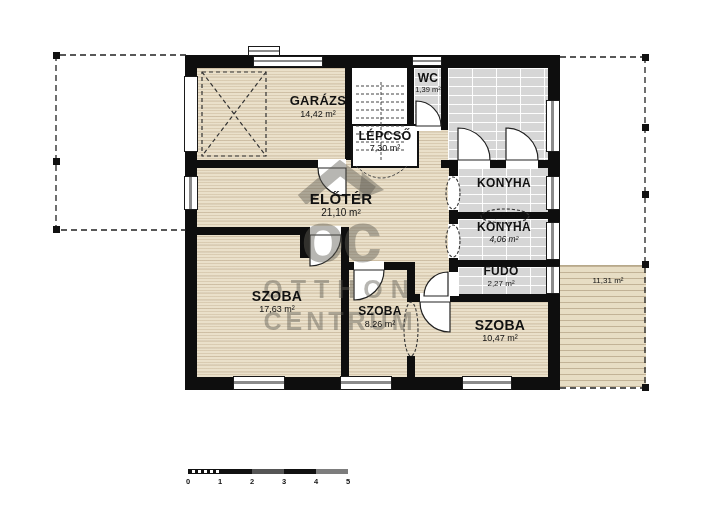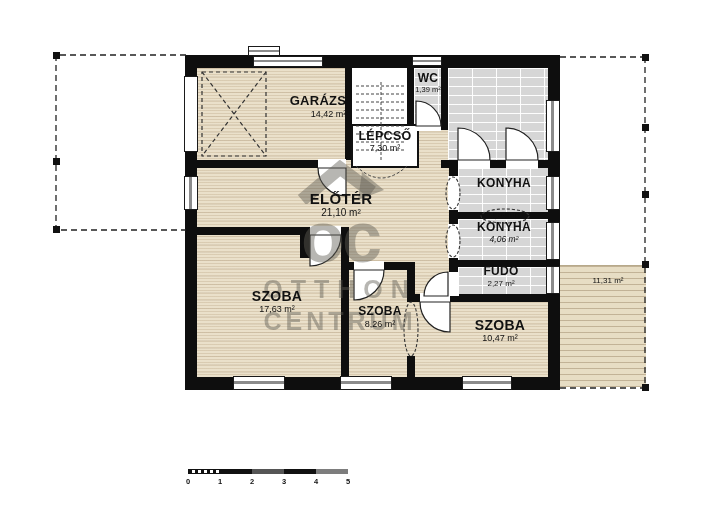--- a/index.html
+++ b/index.html
@@ -174,21 +174,21 @@
   <div class="wm">
     <svg width="96" height="44" viewBox="0 0 96 44">
       <polyline points="10,40 48,8 80,32" fill="none" stroke="rgba(96,93,85,0.45)" stroke-width="13"></polyline>
       <polygon points="70,12 92,30 66,40" fill="rgba(96,93,85,0.45)"></polygon>
     </svg>
     <div class="wm-oc">oc</div>
     <div class="wm-l1">OTTHON</div>
     <div class="wm-l2">CENTRUM</div>
   </div>
 
-  <div class="room-label" style="left:318px;top:94px;text-align:right;">
+  <div class="room-label" style="left:318px;top:94px;">
     <div class="room-name" style="font-size:13px;">GARÁZS</div>
     <div class="room-area">14,42 m²</div>
   </div>
   <div class="room-label" style="left:428px;top:72px;">
     <div class="room-name" style="font-size:12px;">WC</div>
     <div class="room-area" style="font-size:7.5px;">1,39 m²</div>
   </div>
   <div class="room-label" style="left:385px;top:129px;">
     <div class="room-name" style="font-size:12.5px;">LÉPCSŐ</div>
     <div class="room-area">7,30 m²</div>

